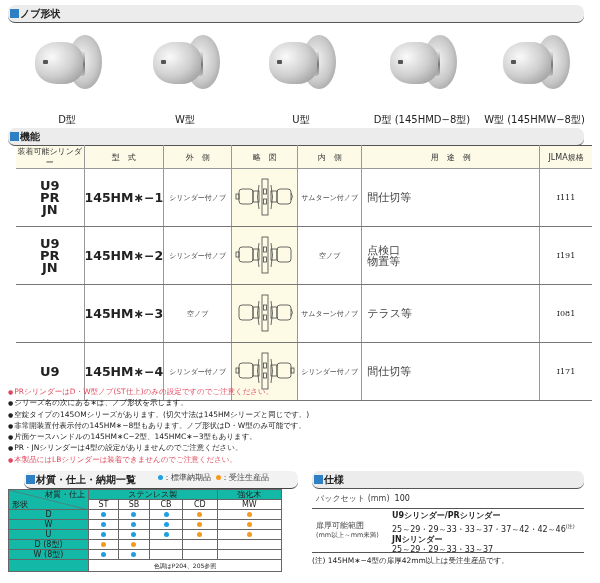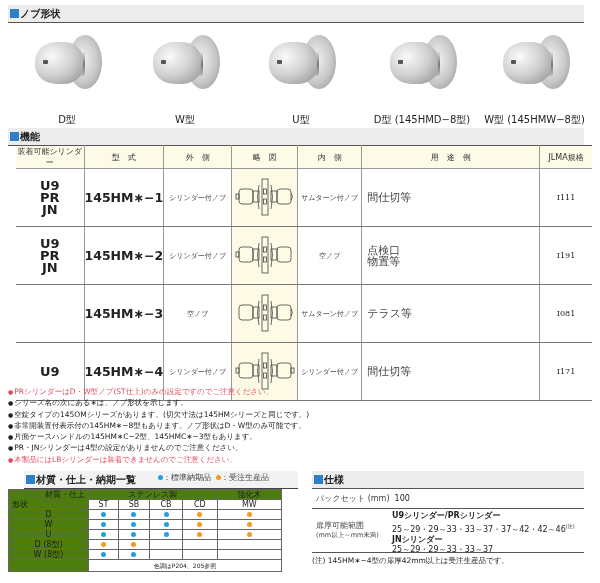--- a/index.html
+++ b/index.html
@@ -1,17 +1,17 @@
 <!DOCTYPE html>
 <html><head>
 <meta charset="utf-8">
 <style>
   * { box-sizing: border-box; margin: 0; padding: 0; }
   body { width: 600px; height: 583px; background: #fff; font-family: "DejaVu Sans", sans-serif; color: #222; position: relative; overflow: hidden; }
-  .sec-head { position: absolute; background: #ececec; border-bottom: 1px solid #555; height: 18px; font-size: 10px; font-weight: bold; line-height: 18px; padding-left: 12px; }
+  .sec-head { position: absolute; background: #ececec; border-bottom: 1px solid #555; height: 18px; font-size: 10px; font-weight: bold; line-height: 18px; padding-left: 12px; border-radius: 7px; }
   .sec-head::before { content: ""; position: absolute; left: 2px; top: 4px; width: 9px; height: 9px; background: #2f7fc4; }
   .knob-row { position: absolute; top: 22px; left: 0; width: 600px; height: 100px; }
   .knob { position: absolute; top: 0; width: 110px; text-align: center; }
   .knob .img { position: relative; width: 80px; height: 65px; margin: 8px auto 0; }
   .knob .plate { position: absolute; right: 5px; top: 5px; width: 34px; height: 54px; border-radius: 50%; background: radial-gradient(ellipse at 40% 45%, #f4f4f4 0%, #c8c8c8 55%, #8a8a8a 100%); }
   .knob .neck { position: absolute; right: 22px; top: 20px; width: 20px; height: 26px; background: linear-gradient(#eee, #777 55%, #bbb); border-radius: 3px; }
   .knob .ball { position: absolute; left: 8px; top: 12px; width: 48px; height: 42px; border-radius: 45% 40% 40% 45%; background: radial-gradient(ellipse at 35% 35%, #fafafa 0%, #cfcfcf 50%, #8d8d8d 100%); }
   .knob .ball::after { content: ""; position: absolute; left: 8px; top: 18px; width: 5px; height: 4px; background: #555; border-radius: 1px; }
   .knob .label { font-size: 10px; margin-top: 18px; }
   table { border-collapse: collapse; }
@@ -25,21 +25,21 @@
   .sm { text-align: center; font-size: 7px; color: #444; }
   .use { font-size: 11px; padding-left: 5px; color: #444; line-height: 11px; }
   .jlma { text-align: center; font-family: "DejaVu Serif", serif; font-weight: normal; font-size: 8px; }
   .diag { background: #fdfbe6; text-align: center; }
   .notes { position: absolute; left: 8px; top: 386px; font-size: 7.5px; line-height: 11.3px; }
   .notes .red { color: #e04a5f; }
   .notes li { list-style: none; }
   .notes li::before { content: "●"; font-size: 6px; margin-right: 1px; }
   .mat { position: absolute; left: 8px; top: 489px; width: 274px; font-size: 8px; }
   .mat th, .mat td { border: 1px solid #666; text-align: center; height: 9.5px; line-height: 9px; font-weight: normal; }
-  .mat .rowhead { background: #4d7c0f; }
+  .mat .rowhead { background: #14b8a6; }
   .dot { display: inline-block; width: 5px; height: 5px; border-radius: 50%; }
   .blue { background: #1f9fe0; }
   .orange { background: #f39a1e; }
   .legend { position: absolute; top: 472px; left: 158px; font-size: 8px; color: #444; }
   .spec { position: absolute; left: 312px; top: 489px; width: 272px; font-size: 8px; }
   .spec .r1 { border-bottom: 1px solid #555; height: 20px; line-height: 20px; padding-left: 4px; }
   .spec .r2 { border-bottom: 1px solid #555; height: 44px; display: flex; }
   .spec .lbl { width: 80px; padding-left: 4px; padding-top: 11px; color: #444; }
   .spec .val { font-size: 8px; line-height: 10px; padding-top: 2px; }
   .spec .note { font-size: 7.5px; padding-top: 3px; }

